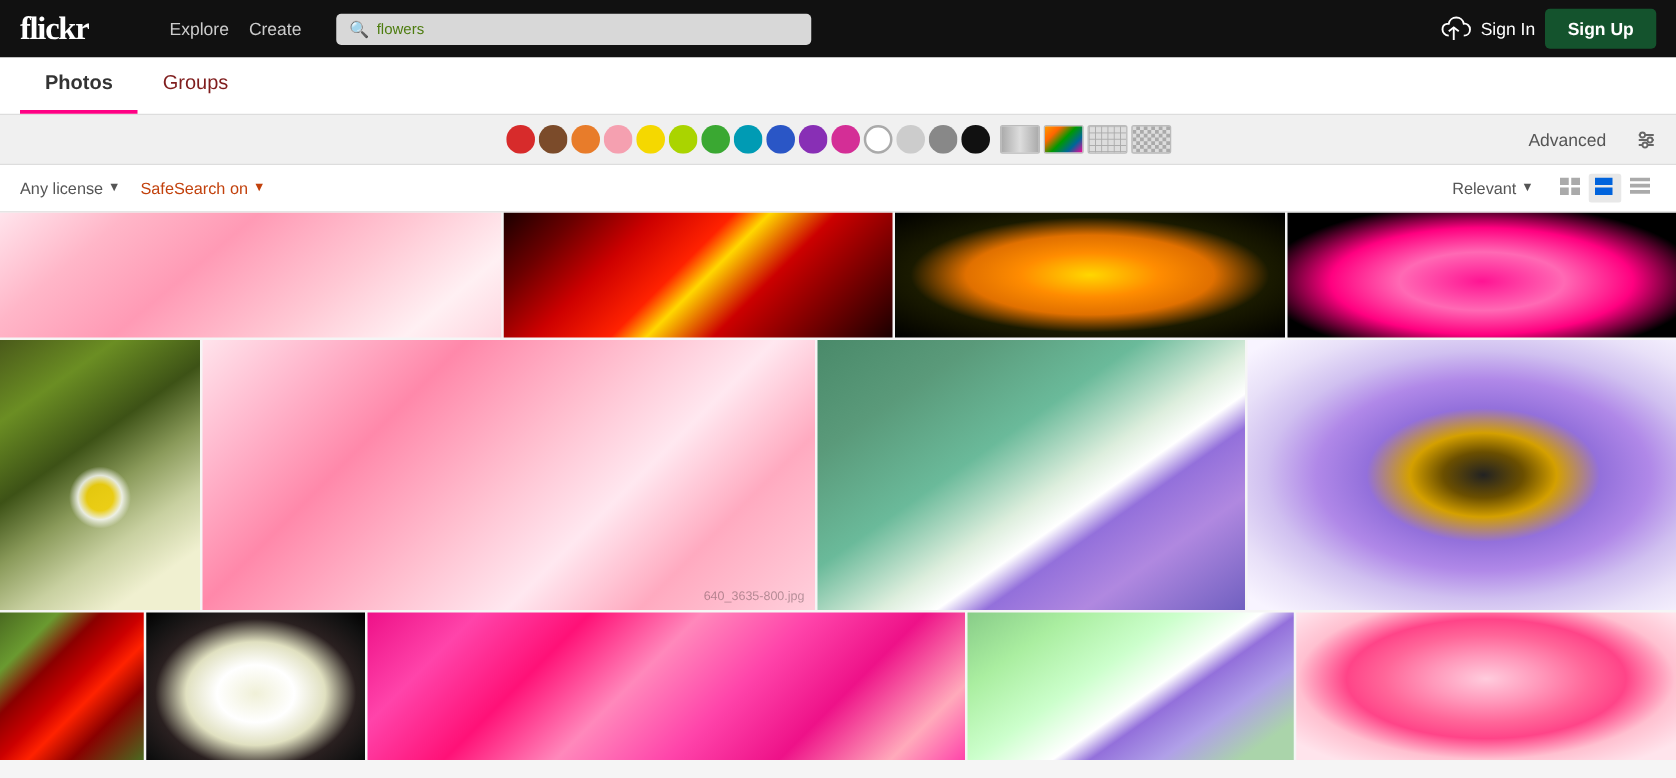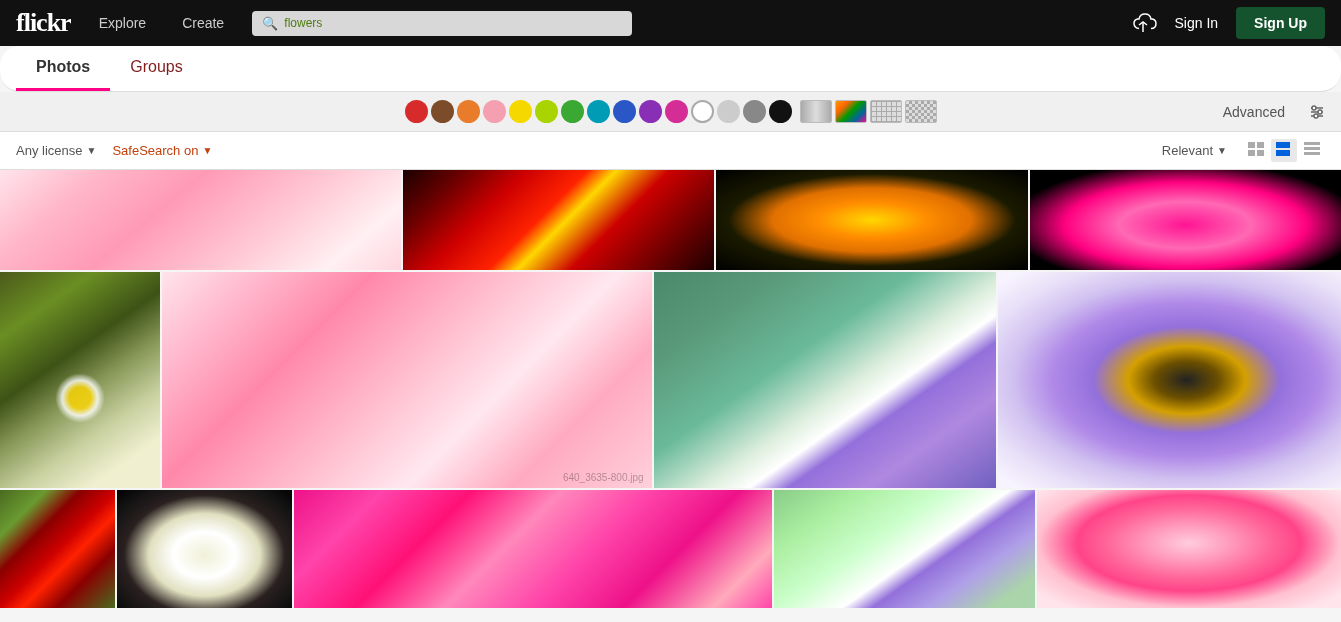--- a/index.html
+++ b/index.html
@@ -6,44 +6,44 @@
     body { font-family: -apple-system, BlinkMacSystemFont, "Segoe UI", sans-serif; background: #f5f5f5; }
   </style>
 </head>
 <body>
 
 <header style="background:#111;height:46px;display:flex;align-items:center;padding:0 16px;gap:12px;">
   <div style="display:flex;align-items:center;margin-right:8px;cursor:pointer;">
     <span style="color:white;font-size:26px;font-weight:900;letter-spacing:-1px;font-family:Georgia,serif;">flickr</span>
   </div>
 
-  <nav style="display:flex;gap:20px;">
+  <nav style="display:flex;gap:0;margin-left:37px;">
     <a href="#" style="color:#ccc;text-decoration:none;font-size:14px;padding:4px 8px;">Explore</a>
     <a href="#" style="color:#ccc;text-decoration:none;font-size:14px;padding:4px 8px;">Create</a>
   </nav>
 
   <div style="flex:1;max-width:380px;display:flex;align-items:center;background:#d8d8d8;border-radius:4px;padding:5px 10px;gap:6px;margin:0 8px;">
     <span style="color:#666;font-size:13px;">🔍</span>
     <input type="text" value="flowers" style="border: none; background: transparent; outline: none; font-size: 12px; width: 100%; color: #4d7c0f;">
   </div>
 
-  <div style="margin-left:auto;display:flex;align-items:center;gap:10px;">
+  <div style="margin-left:auto;display:flex;align-items:center;">
     <button style="background:none;border:none;cursor:pointer;color:white;font-size:20px;display:flex;align-items:center;">
       <svg width="28" height="22" viewBox="0 0 28 22" fill="none">
         <path d="M22 16.5 C25 16.5 27 14.5 27 11.5 C27 8.5 24.5 6.5 22 7 C21.5 4 19 2 16 2 C13 2 10.5 4 10 7 C9.5 7 9 7 8.5 7.1 C6.5 7.5 5 9 5 11.5 C5 14 7 16.5 10 16.5" stroke="white" stroke-width="1.5" fill="none"></path>
         <line x1="14" y1="20" x2="14" y2="10" stroke="white" stroke-width="1.5"></line>
         <polyline points="10,13 14,10 18,13" stroke="white" stroke-width="1.5" fill="none"></polyline>
       </svg>
     </button>
     <button style="background:none;border:none;color:white;font-size:14px;cursor:pointer;padding:4px 8px;">Sign In</button>
     <button style="background:#14532d;border:none;color:white;font-size:14px;font-weight:600;cursor:pointer;padding:8px 18px;border-radius:4px;">Sign Up</button>
   </div>
 </header>
 
-<nav style="background:white;border-bottom:1px solid #ddd;display:flex;padding:0 16px;border-radius:20px;">
+<nav style="background:white;border-bottom:1px solid #ddd;display:flex;padding:0 16px;">
   <a href="#" style="text-decoration:none;font-size:16px;color:#333;font-weight:600;padding:12px 20px;border-bottom:3px solid #ff0084;display:block;">Photos</a>
   <a href="#" style="text-decoration:none;font-size:16px;color:#7f1d1d;padding:12px 20px;border-bottom:3px solid transparent;display:block;">Groups</a>
 </nav>
 
 <div style="background:#f0f0f0;border-bottom:1px solid #ddd;display:flex;align-items:center;justify-content:center;padding:8px 16px;position:relative;">
   <div style="display:flex;align-items:center;gap:3px;">
     <div style="width:23px;height:23px;border-radius:50%;background:#d72b2b;cursor:pointer;border:2px solid transparent;"></div>
     <div style="width:23px;height:23px;border-radius:50%;background:#7b4b2a;cursor:pointer;border:2px solid transparent;"></div>
     <div style="width:23px;height:23px;border-radius:50%;background:#e87c2a;cursor:pointer;border:2px solid transparent;"></div>
     <div style="width:23px;height:23px;border-radius:50%;background:#f5a0b0;cursor:pointer;border:2px solid transparent;"></div>

